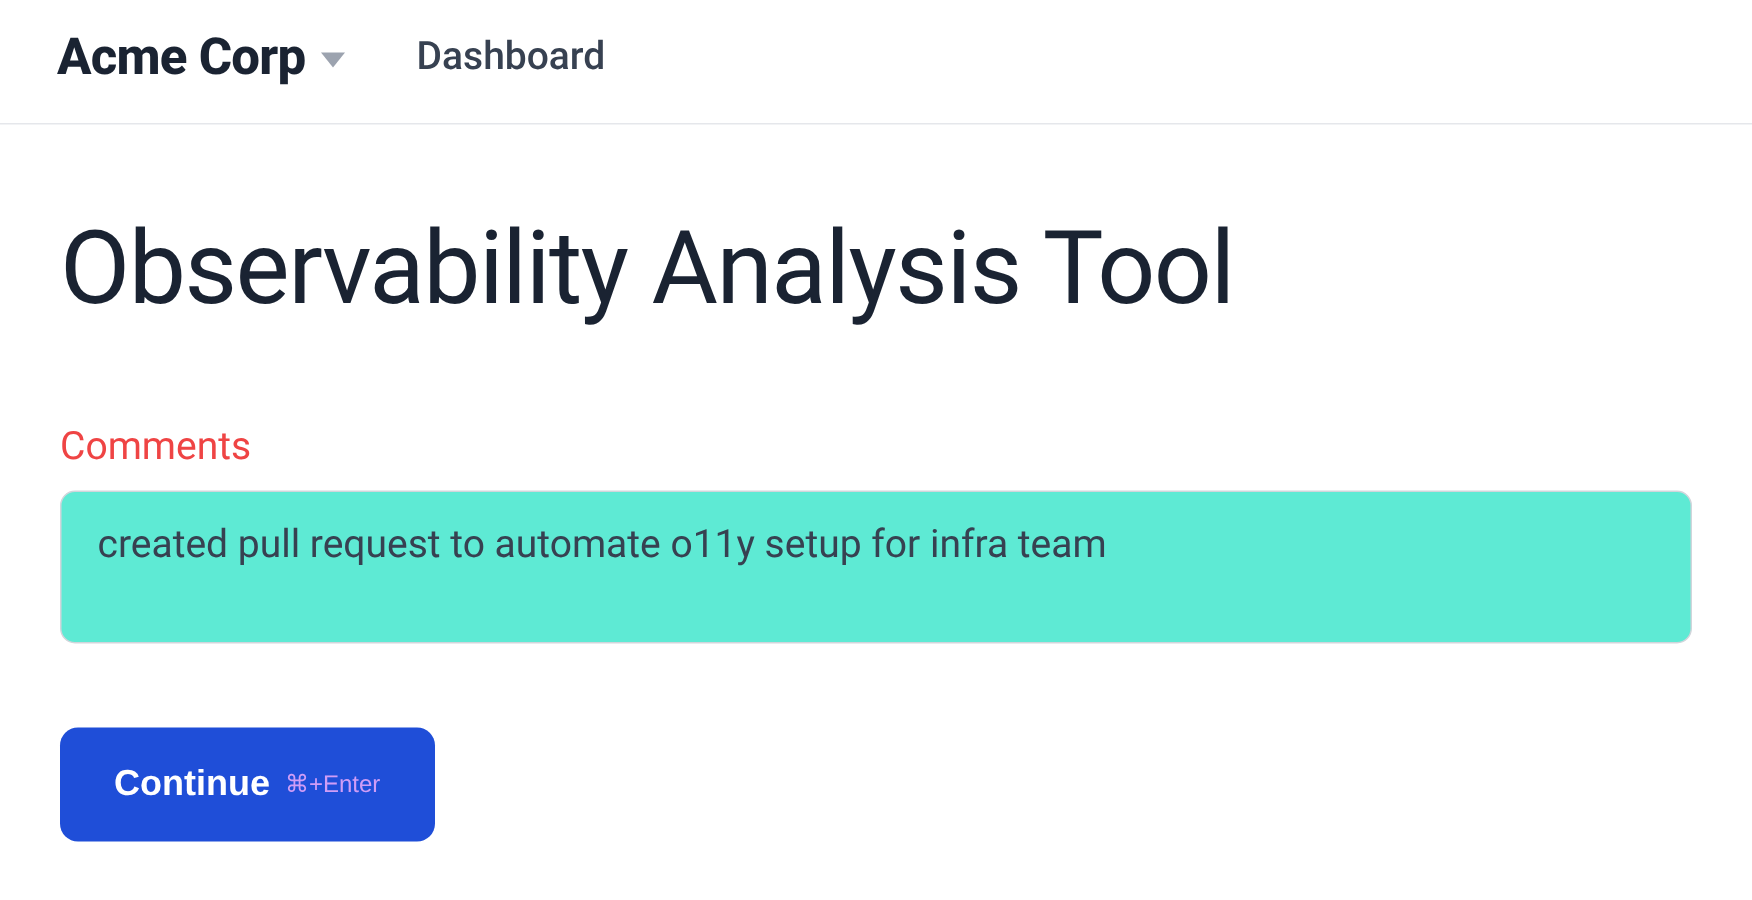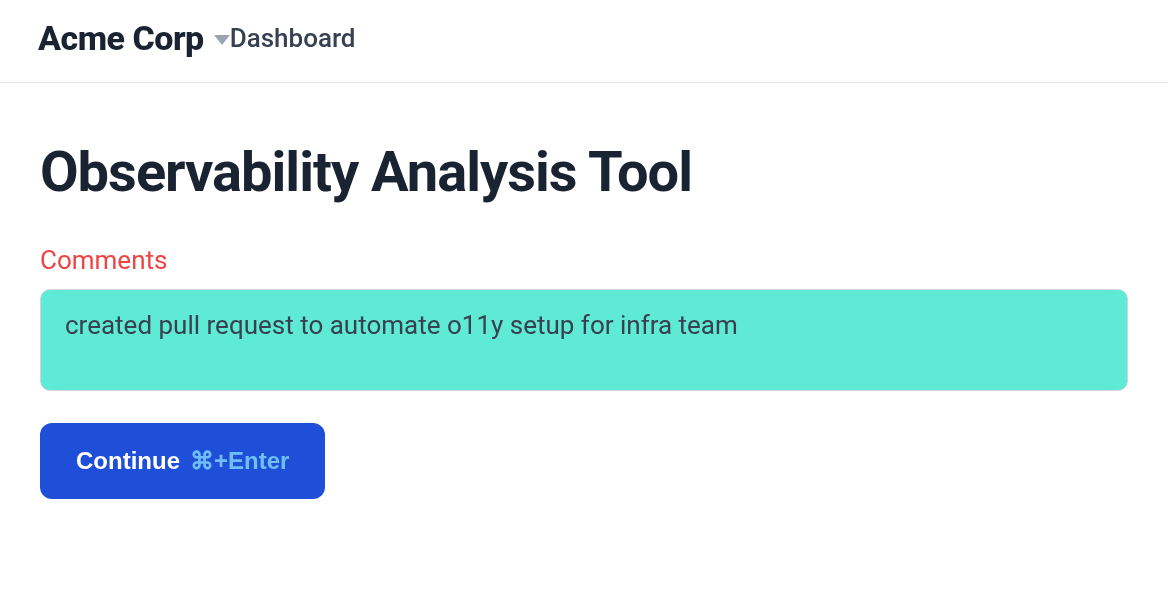--- a/index.html
+++ b/index.html
@@ -13,20 +13,21 @@
       color: #1a2332;
       width: 1168px;
       height: 600px;
       overflow: hidden;
     }
     .header {
       display: flex;
       align-items: center;
       padding: 18px 38px 24px 38px;
       border-bottom: 1px solid #e5e7eb;
+      gap: 48px;
     }
     .org-selector {
       display: flex;
       align-items: center;
       gap: 10px;
       cursor: pointer;
     }
     .org-name {
       font-size: 34px;
       font-weight: 800;
@@ -45,25 +46,25 @@
       font-size: 26px;
       font-weight: 500;
       color: #374151;
       cursor: pointer;
       text-align: right;
     }
     .main {
       padding: 56px 40px 0 40px;
     }
     .page-title {
-      font-size: 56px;
-      font-weight: 700;
+      font-size: 68px;
+      font-weight: 400;
       color: #1a2332;
       letter-spacing: -1px;
-      margin-bottom: 40px;
+      margin-bottom: 64px;
     }
     .field-label {
       font-size: 26px;
       font-weight: 400;
       color: #ef4444;
       margin-bottom: 14px;
       display: block;
     }
     .comments-input {
       width: 100%;
@@ -72,37 +73,37 @@
       border: 1px solid #d1d5db;
       border-radius: 10px;
       font-size: 26px;
       font-family: inherit;
       color: #374151;
       resize: none;
       outline: none;
       background: #5eead4;
     }
     .continue-button {
-      margin-top: 28px;
+      margin-top: 52px;
       background: #1f4ed8;
       color: #ffffff;
       border: none;
       border-radius: 12px;
       padding: 24px 36px;
       font-size: 24px;
       font-weight: 700;
       cursor: pointer;
       display: inline-flex;
       align-items: center;
       gap: 10px;
     }
     .shortcut {
-      font-weight: 700;
-      font-size: 24px;
-      color: #7dd3fc;
+      font-weight: 400;
+      font-size: 16px;
+      color: #f0abfc;
       opacity: 0.85;
     }
   </style>
 </head>
 <body>
 
 <div class="header">
   <div class="org-selector">
     <span class="org-name">Acme Corp</span>
     <span class="chevron-down"></span>

